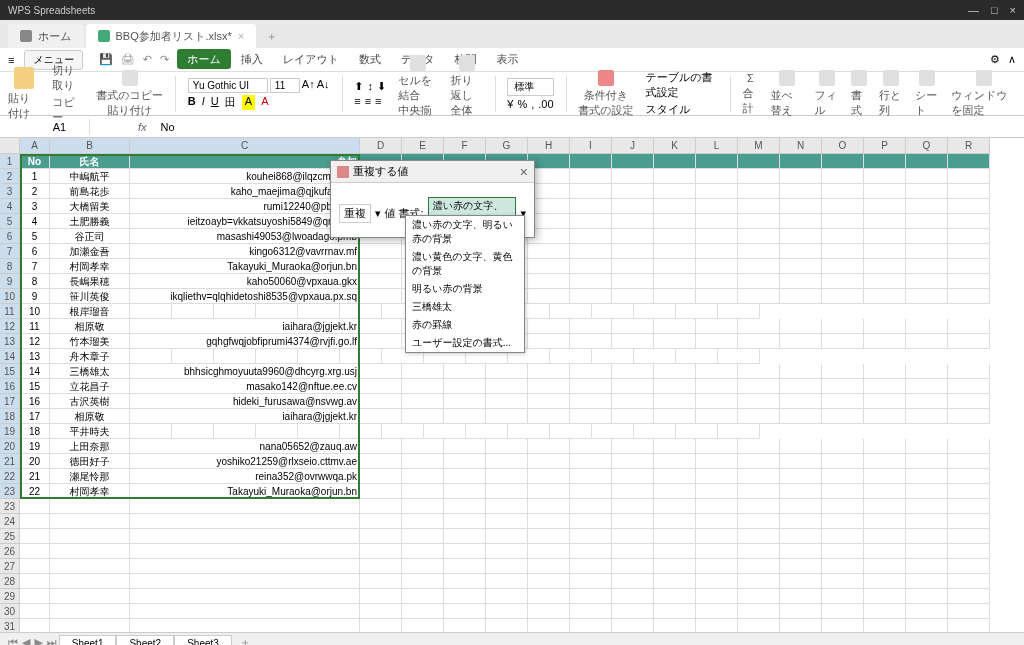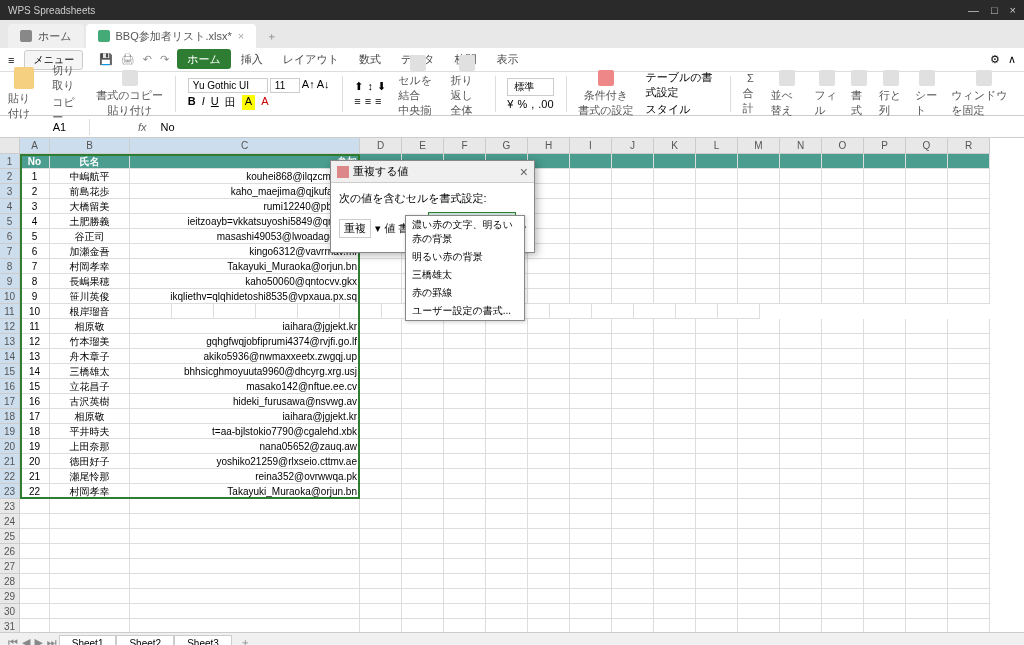--- a/index.html
+++ b/index.html
@@ -444,21 +444,21 @@
           <div class="cell col-rest" style="width: 42px;"></div>
           <div class="cell col-rest" style="width: 42px;"></div>
           <div class="cell col-rest" style="width: 42px;"></div>
           <div class="cell col-rest" style="width: 42px;"></div>
           <div class="cell col-rest" style="width: 42px;"></div>
           <div class="cell col-rest" style="width: 42px;"></div>
         </div>
         <div class="row">
           <div class="cell no col-A" style="width: 30px;">8</div>
           <div class="cell name col-B" style="width: 80px;">長嶋果穂</div>
-          <div class="cell email col-C" style="width: 230px;">kaho50060@qntocvv.gkx</div>
+          <div class="cell email col-C" style="width: 230px;">kaho50060@vpxaua.gkx</div>
           <div class="cell col-rest" style="width: 42px;"></div>
           <div class="cell col-rest" style="width: 42px;"></div>
           <div class="cell col-rest" style="width: 42px;"></div>
           <div class="cell col-rest" style="width: 42px;"></div>
           <div class="cell col-rest" style="width: 42px;"></div>
           <div class="cell col-rest" style="width: 42px;"></div>
           <div class="cell col-rest" style="width: 42px;"></div>
           <div class="cell col-rest" style="width: 42px;"></div>
           <div class="cell col-rest" style="width: 42px;"></div>
           <div class="cell col-rest" style="width: 42px;"></div>
@@ -543,21 +543,20 @@
           <div class="cell col-rest" style="width: 42px;"></div>
           <div class="cell col-rest" style="width: 42px;"></div>
           <div class="cell col-rest" style="width: 42px;"></div>
           <div class="cell col-rest" style="width: 42px;"></div>
           <div class="cell col-rest" style="width: 42px;"></div>
           <div class="cell col-rest" style="width: 42px;"></div>
         </div>
         <div class="row">
           <div class="cell no col-A" style="width: 30px;">13</div>
           <div class="cell name col-B" style="width: 80px;">舟木章子</div>
-          <div class="cell email col-C" style="width: 230px;">akiko5936@nwmaxxeetx.zwgqj.up</div>
           <div class="cell col-rest" style="width: 42px;"></div>
           <div class="cell col-rest" style="width: 42px;"></div>
           <div class="cell col-rest" style="width: 42px;"></div>
           <div class="cell col-rest" style="width: 42px;"></div>
           <div class="cell col-rest" style="width: 42px;"></div>
           <div class="cell col-rest" style="width: 42px;"></div>
           <div class="cell col-rest" style="width: 42px;"></div>
           <div class="cell col-rest" style="width: 42px;"></div>
           <div class="cell col-rest" style="width: 42px;"></div>
           <div class="cell col-rest" style="width: 42px;"></div>
@@ -643,21 +642,20 @@
           <div class="cell col-rest" style="width: 42px;"></div>
           <div class="cell col-rest" style="width: 42px;"></div>
           <div class="cell col-rest" style="width: 42px;"></div>
           <div class="cell col-rest" style="width: 42px;"></div>
           <div class="cell col-rest" style="width: 42px;"></div>
           <div class="cell col-rest" style="width: 42px;"></div>
         </div>
         <div class="row">
           <div class="cell no col-A" style="width: 30px;">18</div>
           <div class="cell name col-B" style="width: 80px;">平井時夫</div>
-          <div class="cell email col-C" style="width: 230px;">t=aa-bjlstokio7790@cgalehd.xbk</div>
           <div class="cell col-rest" style="width: 42px;"></div>
           <div class="cell col-rest" style="width: 42px;"></div>
           <div class="cell col-rest" style="width: 42px;"></div>
           <div class="cell col-rest" style="width: 42px;"></div>
           <div class="cell col-rest" style="width: 42px;"></div>
           <div class="cell col-rest" style="width: 42px;"></div>
           <div class="cell col-rest" style="width: 42px;"></div>
           <div class="cell col-rest" style="width: 42px;"></div>
           <div class="cell col-rest" style="width: 42px;"></div>
           <div class="cell col-rest" style="width: 42px;"></div>
@@ -932,33 +930,33 @@
   <div class="sel-border" style="left:20px;top:16px;width:340px;height:345px;"></div>
 </div>
 
 <div class="dialog">
   <div class="dialog-title">
     <span class="icon"></span>
     <span>重複する値</span>
     <span class="close">×</span>
   </div>
   <div class="dialog-body">
-    <div>次の値を含むセルを書式設定:</div>
     <div class="dialog-row">
       <span style="border:1px solid #ccc;padding:1px 4px;">重複</span>
       <span>▾</span>
       <span>値 書式:</span>
       <span class="dialog-select">濃い赤の文字、明るい赤の背景</span>
       <span>▾</span>
     </div>
   </div>
 </div>
 
 <div class="dropdown-list" id="dropdown-list">
     <div class="dropdown-item">濃い赤の文字、明るい赤の背景</div>
+    <div class="dropdown-item">濃い黄色の文字、黄色の背景</div>
     <div class="dropdown-item">明るい赤の背景</div>
     <div class="dropdown-item">三橋雄太</div>
     <div class="dropdown-item">赤の罫線</div>
     <div class="dropdown-item">ユーザー設定の書式...</div>
   </div>
 
 <div class="sheet-tabs">
   <div class="nav-arrows">
     <span>⏮</span>
     <span>◀</span>

